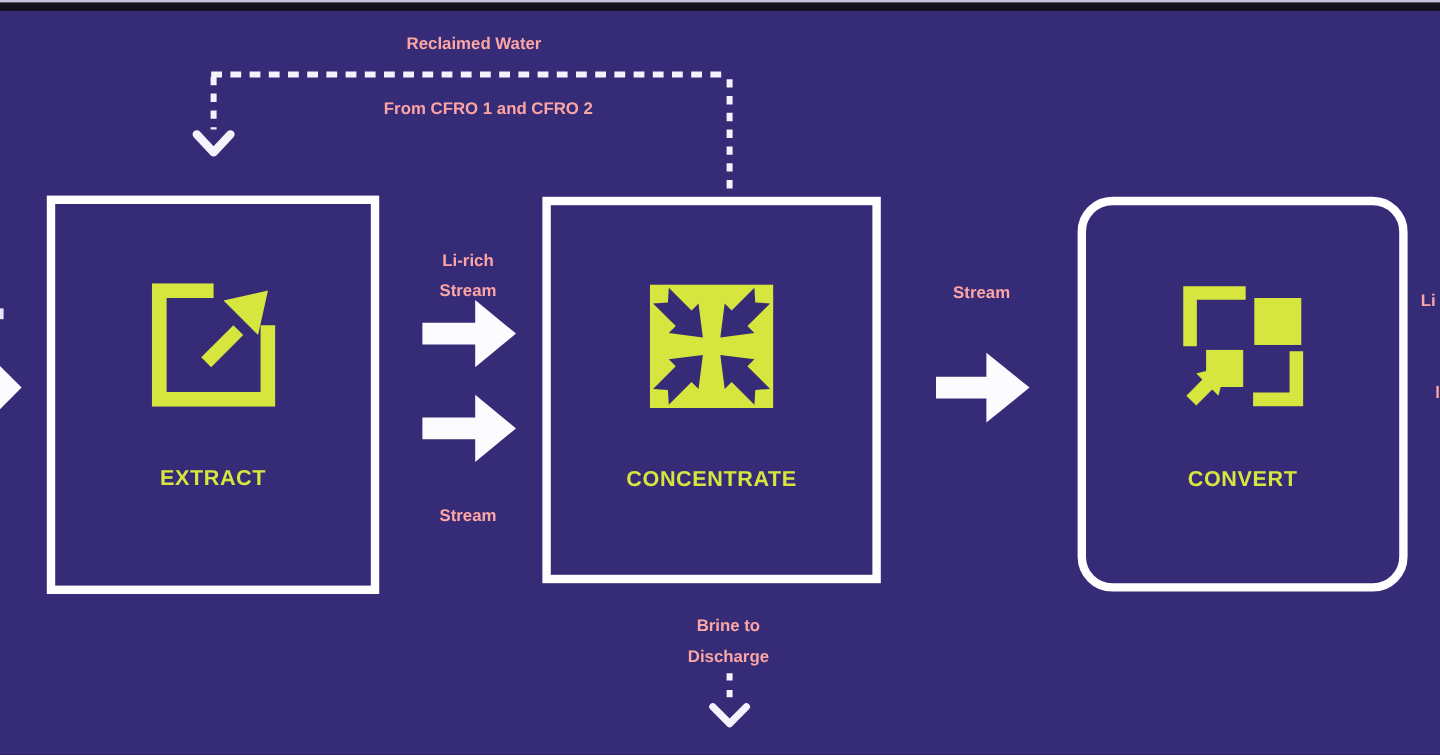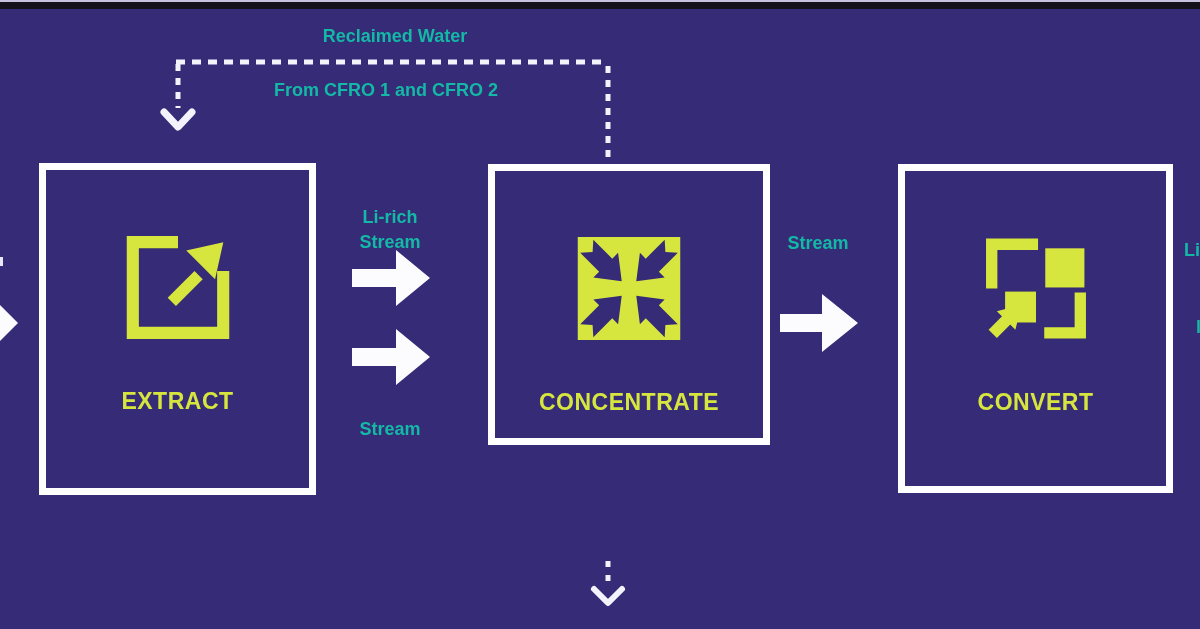--- a/index.html
+++ b/index.html
@@ -7,33 +7,33 @@
     position:relative;width:1200px;height:629px;overflow:hidden;
     background:#352b76;
     font-family:"Liberation Sans", sans-serif;
   }
   .topbar{position:absolute;left:0;top:0;width:1200px;height:9px;background:#14111a;border-top:2px solid #c6c2de;box-sizing:border-box;}
   .overlay{position:absolute;left:0;top:0;width:1200px;height:629px;}
   .stage-box{
     position:absolute;border:7px solid #ffffff;box-sizing:border-box;
   }
   #extract-box{left:39px;top:163px;width:277px;height:332px;}
-  #concentrate-box{left:488px;top:164px;width:282px;height:281px;}
-  #convert-box{left:898px;top:164px;width:275px;height:329px;}
+  #concentrate-box{left:452px;top:164px;width:282px;height:322px;}
+  #convert-box{left:898px;top:164px;width:275px;height:329px;border-radius:29px;}
   .stage-icon{position:absolute;left:50%;top:66px;transform:translateX(-50%);width:103px;height:103px;}
   .stage-label{
     position:absolute;left:0;right:0;top:218px;text-align:center;
-    color:#d7e63e;font-size:23px;font-weight:bold;letter-spacing:0.5px;
+    color:#d7e63e;font-size:18px;font-weight:bold;letter-spacing:0.5px;
   }
   .flow-label{
-    position:absolute;text-align:center;color:#14b8a6;
-    font-size:18px;font-weight:bold;line-height:25px;
+    position:absolute;text-align:center;color:#fca5a5;
+    font-size:14px;font-weight:bold;line-height:25px;
   }
   #reclaimed-water-label{left:260px;top:24px;width:270px;}
-  #cfro-label{left:236px;top:78px;width:300px;}
+  #cfro-label{left:257px;top:78px;width:300px;}
   #li-rich-label{left:320px;top:205px;width:140px;text-align:center;}
   #li-lean-label{left:320px;top:417px;width:140px;}
   #li-concentrated-label{left:728px;top:230px;width:180px;line-height:26px;}
   #brine-label{left:517px;top:508px;width:180px;line-height:26px;}
   #right-fragment-top{left:1184px;top:238px;width:40px;text-align:left;}
   #right-fragment-bottom{left:1196px;top:315px;width:20px;text-align:left;}
   .edge-speck{position:absolute;left:0;top:257px;width:3px;height:9px;background:#e9e6f8;}
 </style>
 </head>
 <body>
@@ -103,18 +103,22 @@
   </div>
 
   <div class="flow-label" id="li-lean-label">
     <div>Stream</div>
   </div>
 
   <div class="flow-label" id="li-concentrated-label">
     <div>Stream</div>
   </div>
 
+  <div class="flow-label" id="brine-label">
+    <div>Brine to</div>
+    <div>Discharge</div>
+  </div>
 
   <div class="flow-label" id="right-fragment-top">Li</div>
   <div class="flow-label" id="right-fragment-bottom">l</div>
   <div class="edge-speck"></div>
 
 </div>
 
 </body></html>

